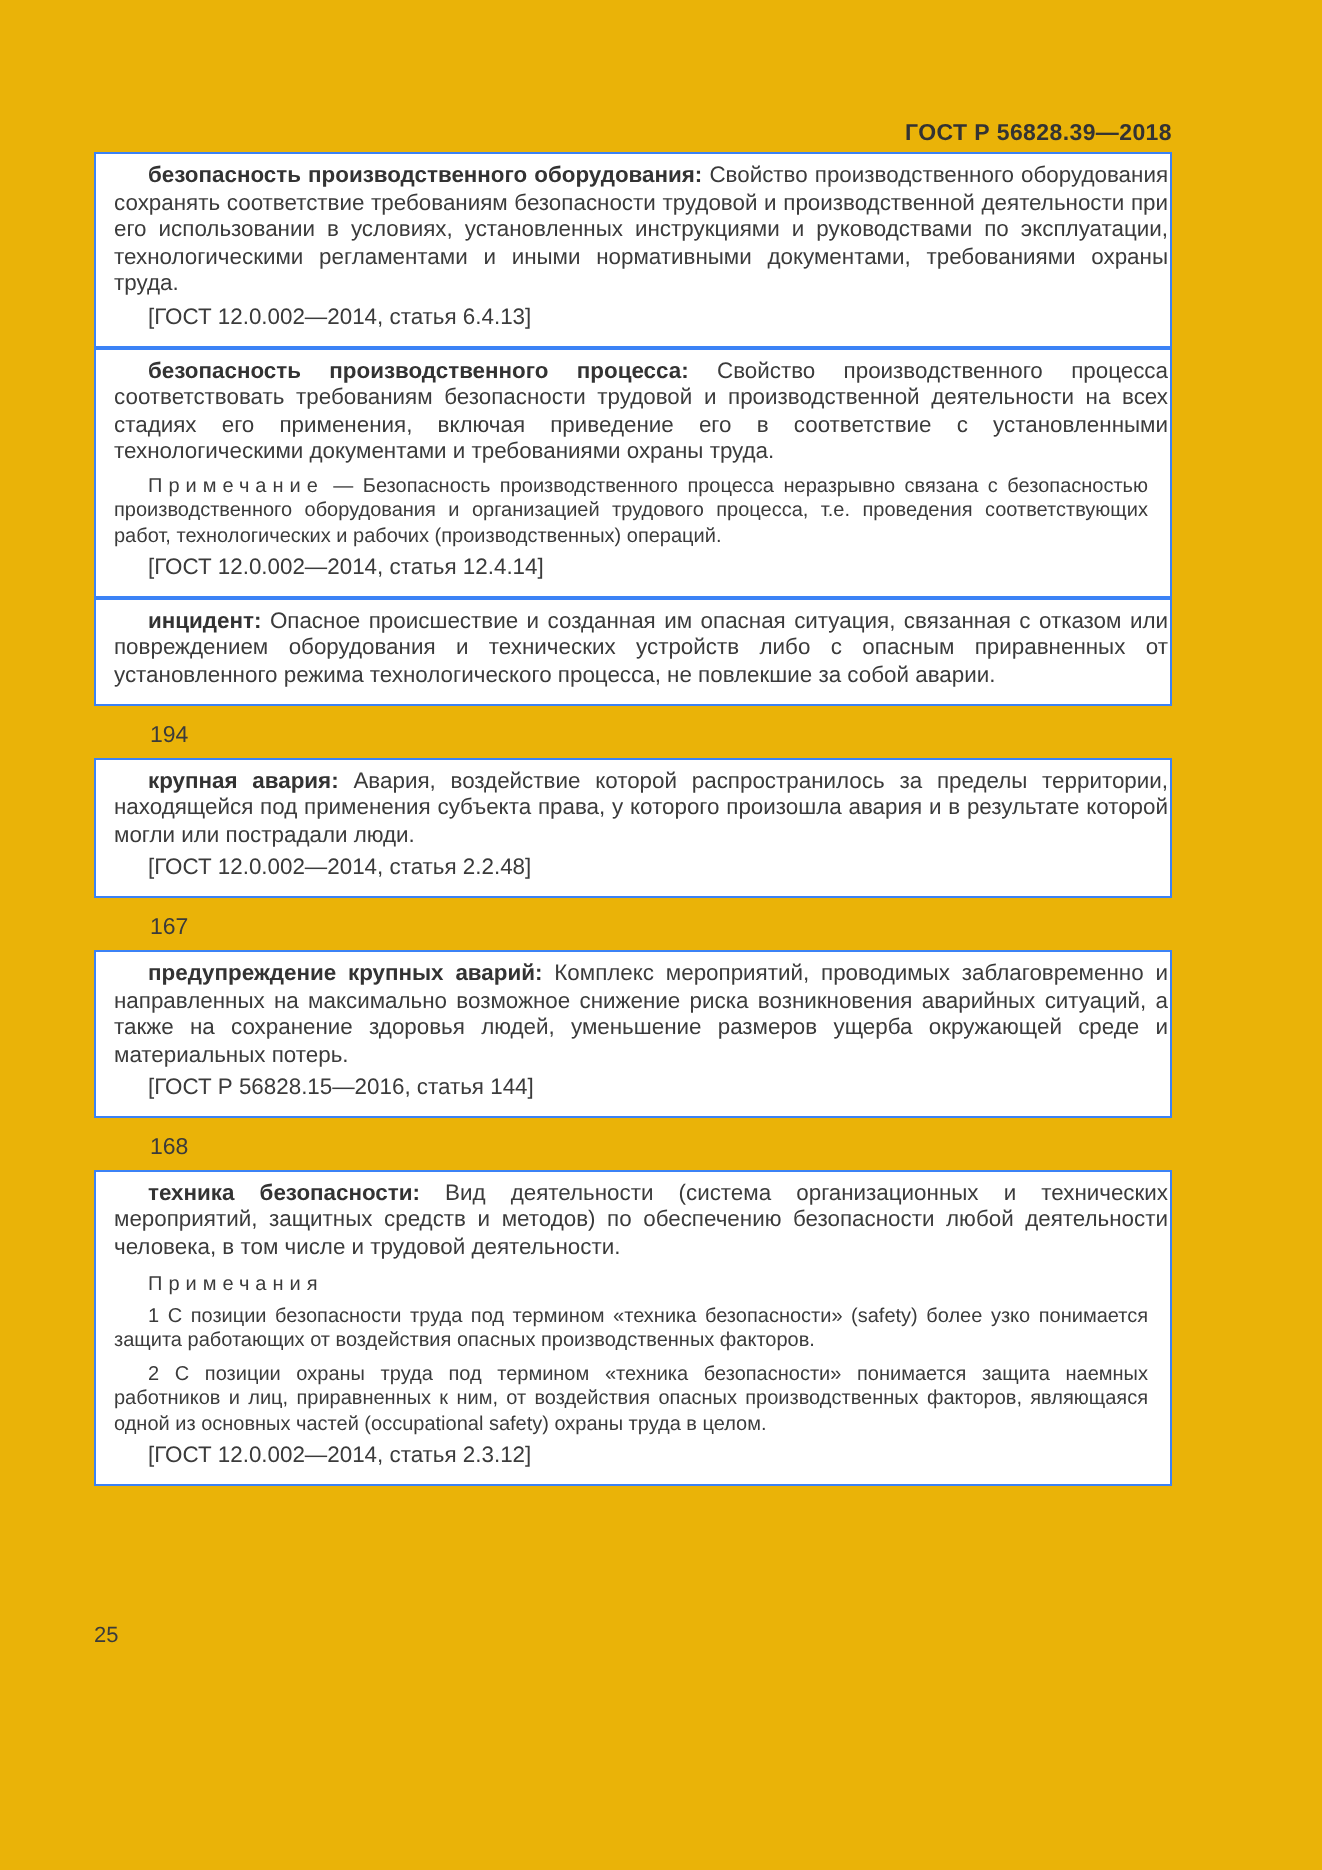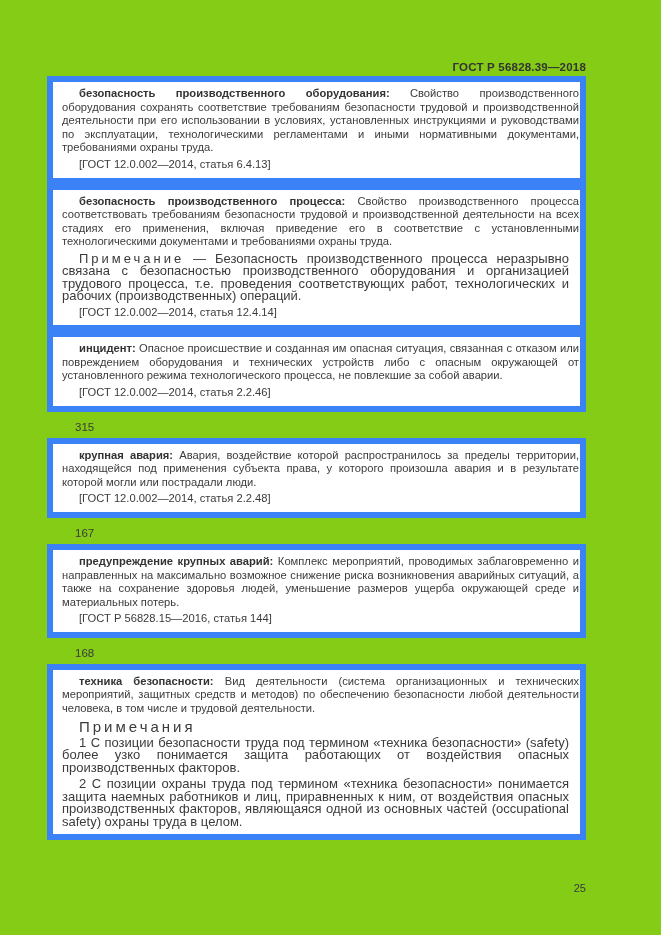--- a/index.html
+++ b/index.html
@@ -4,21 +4,21 @@
 <style>
   html, body {
     margin: 0;
     padding: 0;
     background: #ffffff;
   }
   .page {
     position: relative;
     width: 661px;
     height: 935px;
-    background: #84cc16;
+    background: #eab308;
     font-family: "Liberation Sans", sans-serif;
     color: #3b3b3b;
     overflow: hidden;
     box-sizing: border-box;
     padding: 60px 75px 0 47px;
   }
   .doc-header {
     text-align: right;
     font-weight: bold;
     font-size: 11.5px;
@@ -29,64 +29,64 @@
   .content {
     margin-top: 2px;
   }
   .entry-number {
     margin: 9px 0 4px 28px;
     font-size: 11.5px;
     line-height: 13px;
     color: #3b3b3b;
   }
   .entry-box {
-    border: 6px solid #3b82f6;
+    border: 1px solid #3b82f6;
     padding: 5px 1px 6px 9px;
     background: #ffffff;
   }
   .definition {
     margin: 0;
     font-size: 11.2px;
     line-height: 13.6px;
     text-align: justify;
     text-indent: 17px;
   }
   .term {
     font-weight: bold;
     color: #333333;
   }
   .notes-heading {
     margin: 5px 0 0 0;
-    font-size: 15px;
+    font-size: 10px;
     line-height: 12.4px;
     text-indent: 17px;
     letter-spacing: 3px;
   }
   .note {
     margin: 4px 10px 0 0;
-    font-size: 13px;
+    font-size: 10px;
     line-height: 12.4px;
     text-align: justify;
     text-indent: 17px;
   }
   .note .spaced {
     letter-spacing: 3px;
   }
   .source {
     margin: 3px 0 0 0;
     font-size: 11.2px;
     line-height: 13.6px;
     text-indent: 17px;
   }
   .page-number {
     position: absolute;
-    top: 882px;
+    top: 812px;
     left: 47px;
     width: 539px;
-    text-align: right;
+    text-align: left;
     font-size: 11px;
     line-height: 13px;
     color: #3b3b3b;
   }
 </style>
 </head>
 <body>
 
 <div class="page">
   <div class="doc-header">ГОСТ Р 56828.39—2018</div>
@@ -104,28 +104,27 @@
     <div class="entry-box">
       <p class="definition"><b class="term">безопасность производственного процесса:</b> <span>Свойство производственного процесса соответствовать требованиям безопасности трудовой и производственной деятельности на всех стадиях его применения, включая приведение его в соответствие с установленными технологическими документами и требованиями охраны труда.</span></p>
 
       <p class="note"><span class="spaced">Примечание</span> — Безопасность производственного процесса неразрывно связана с безопасностью производственного оборудования и организацией трудового процесса, т.е. проведения соответствующих работ, технологических и рабочих (производственных) операций.</p>
           <p class="source">[ГОСТ 12.0.002—2014, статья 12.4.14]</p>
     </div>
   </div>
 
   <div class="entry">
     <div class="entry-box">
-      <p class="definition"><b class="term">инцидент:</b> <span>Опасное происшествие и созданная им опасная ситуация, связанная с отказом или повреждением оборудования и технических устройств либо с опасным окружающей от установленного режима технологического процесса, не повлекшие за собой аварии.</span></p>
+      <p class="definition"><b class="term">инцидент:</b> <span>Опасное происшествие и созданная им опасная ситуация, связанная с отказом или повреждением оборудования и технических устройств либо с опасным приравненных от установленного режима технологического процесса, не повлекшие за собой аварии.</span></p>
 
-      <p class="source">[ГОСТ 12.0.002—2014, статья 2.2.46]</p>
     </div>
   </div>
 
   <div class="entry">
-    <div class="entry-number">315</div>
+    <div class="entry-number">194</div>
     <div class="entry-box">
       <p class="definition"><b class="term">крупная авария:</b> <span>Авария, воздействие которой распространилось за пределы территории, находящейся под применения субъекта права, у которого произошла авария и в результате которой могли или пострадали люди.</span></p>
 
       <p class="source">[ГОСТ 12.0.002—2014, статья 2.2.48]</p>
     </div>
   </div>
 
   <div class="entry">
     <div class="entry-number">167</div>
     <div class="entry-box">
@@ -135,18 +134,19 @@
     </div>
   </div>
 
   <div class="entry">
     <div class="entry-number">168</div>
     <div class="entry-box">
       <p class="definition"><b class="term">техника безопасности:</b> <span>Вид деятельности (система организационных и технических мероприятий, защитных средств и методов) по обеспечению безопасности любой деятельности человека, в том числе и трудовой деятельности.</span></p>
       <p class="notes-heading">Примечания</p>
       <p class="note">1 С позиции безопасности труда под термином «техника безопасности» (safety) более узко понимается защита работающих от воздействия опасных производственных факторов.</p>
           <p class="note">2 С позиции охраны труда под термином «техника безопасности» понимается защита наемных работников и лиц, приравненных к ним, от воздействия опасных производственных факторов, являющаяся одной из основных частей (occupational safety) охраны труда в целом.</p>
+          <p class="source">[ГОСТ 12.0.002—2014, статья 2.3.12]</p>
     </div>
   </div>
 </div>
 
   <div class="page-number">25</div>
 </div>
 
 </body></html>

